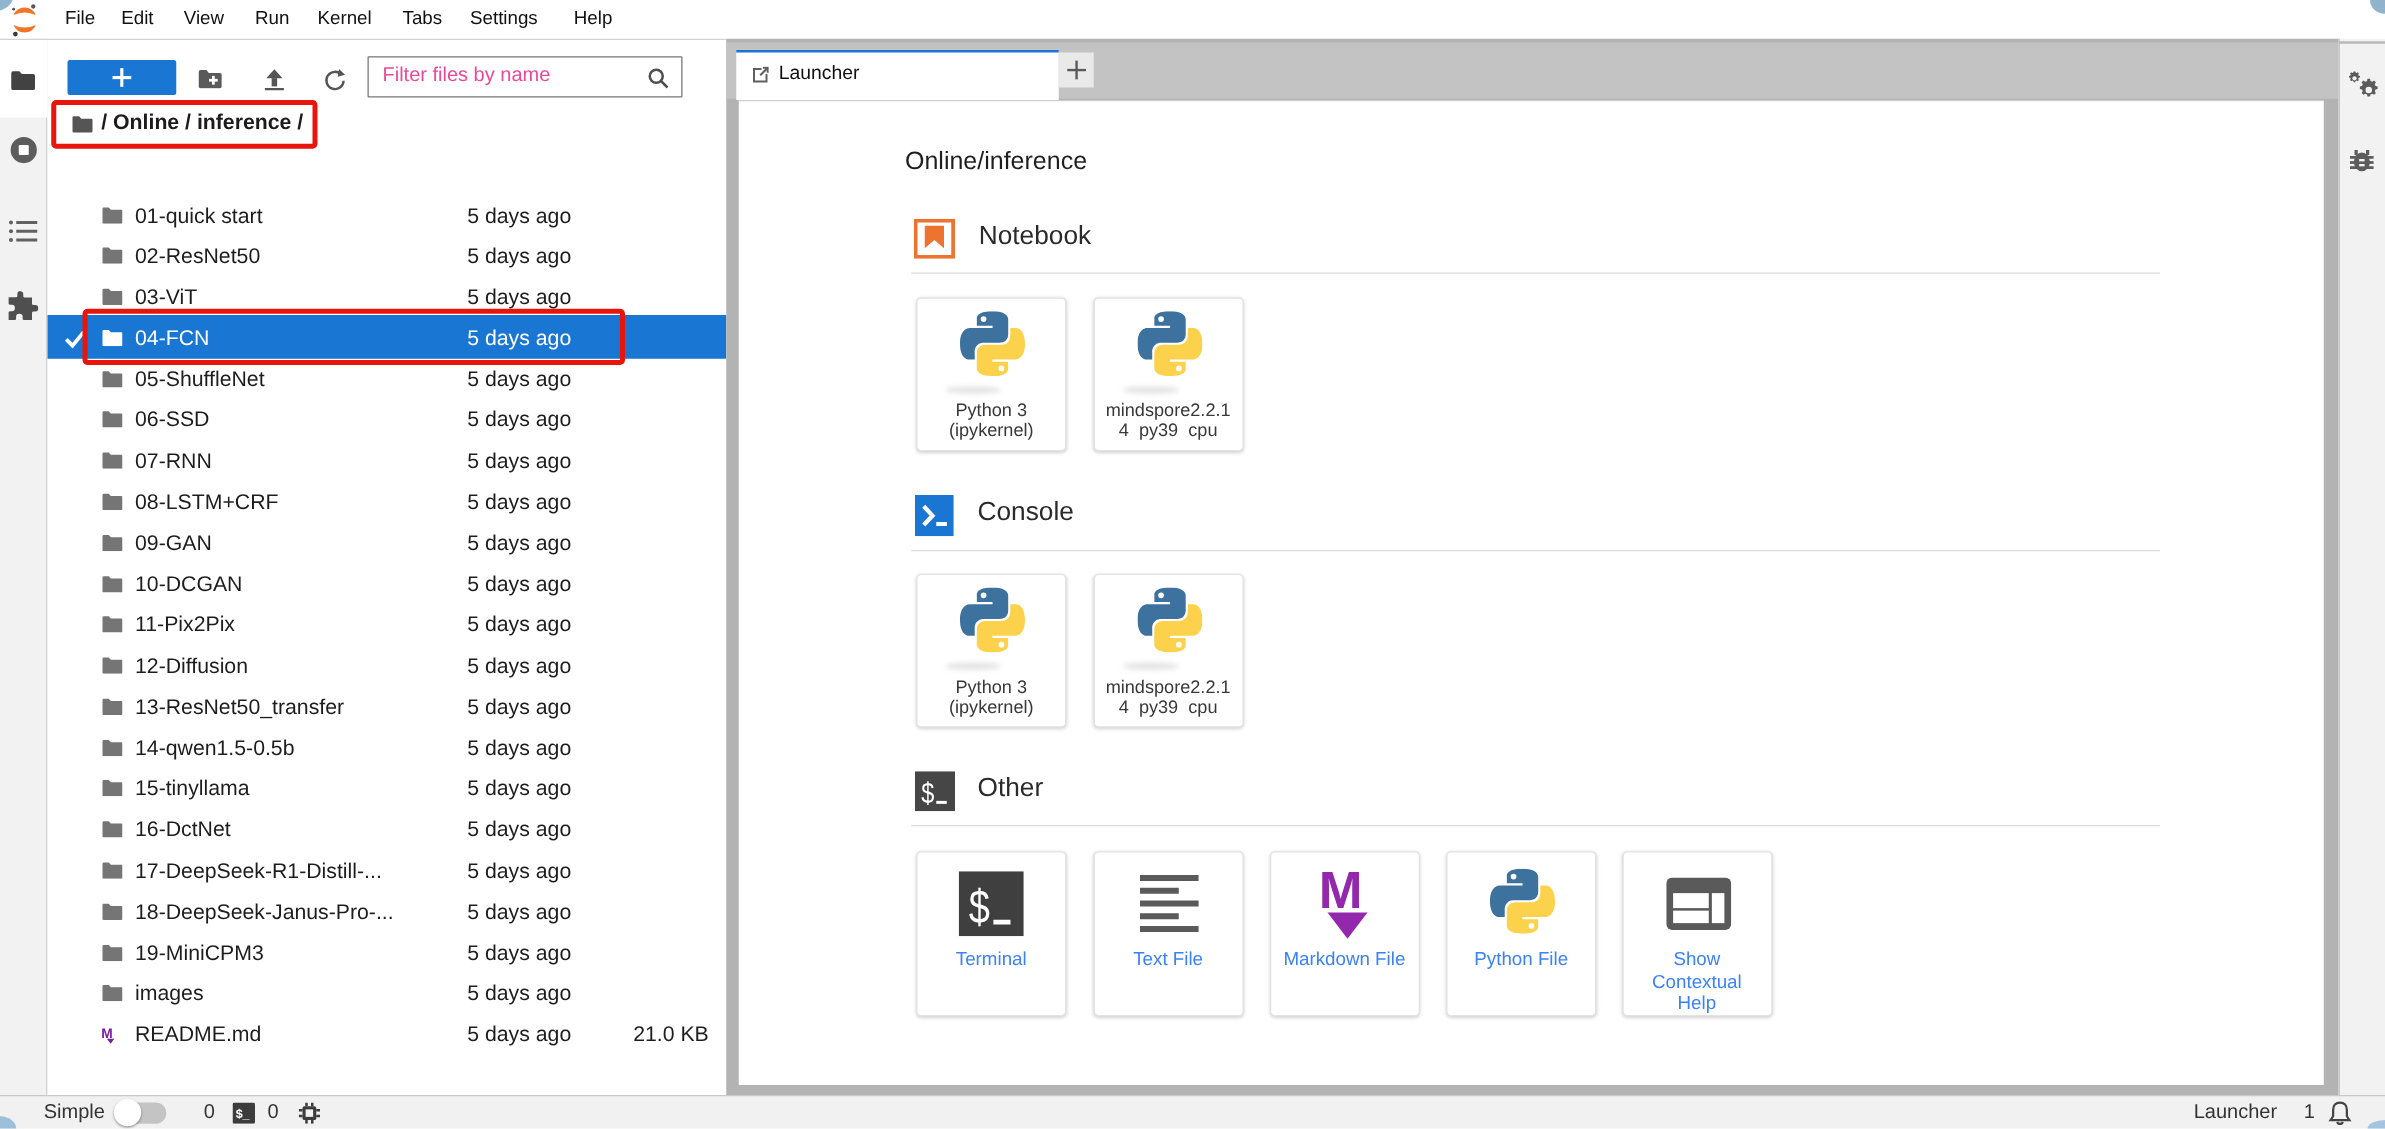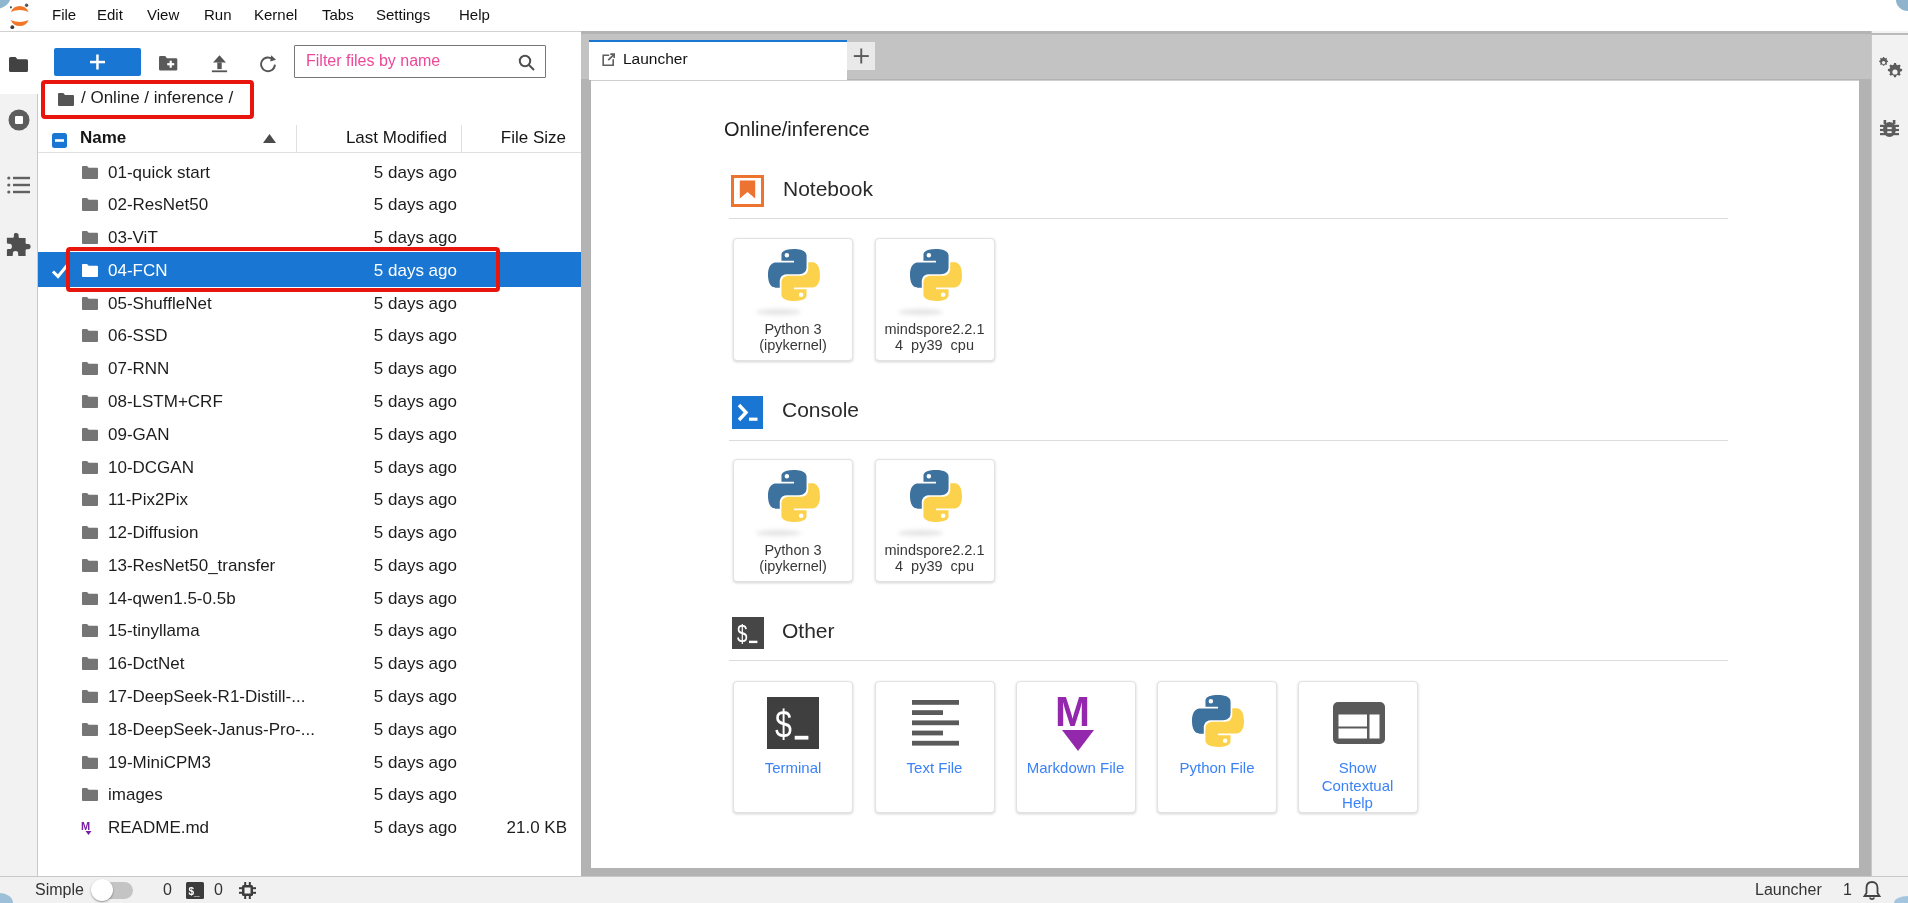--- a/index.html
+++ b/index.html
@@ -15,21 +15,21 @@
   #lsidebar { left:0; top:31px; width:38px; height:845px; background:#f2f2f2; border-right:1px solid #c9c9c9; }
   #lsidebar .activetab { position:absolute; left:0; top:0; width:38px; height:63px; background:#fff; }
 
   
   #fbrowser { left:38px; top:31px; width:543px; height:845px; background:#fff; }
   #newbtn { position:absolute; left:16px; top:17px; width:87px; height:28px; background:#1976d2; border-radius:2px; color:#fff; text-align:center; font-size:19px; line-height:26px; }
   #filter { position:absolute; left:256px; top:14px; width:252px; height:33px; border:1.2px solid #767676; border-radius:1px; background:#fff; }
   #filter span { position:absolute; left:11px; top:6px; font-size:16px; color:#ec4899; }
 
   #crumb { position:absolute; left:3px; top:49px; width:213px; height:39px; border:4px solid #e8150d; border-radius:4px; }
-  #crumbtxt { position:absolute; left:43px; top:57px; font-size:17px; color:#1c1c1c; }
+  #crumbtxt { position:absolute; left:43px; top:57px; font-size:17px; color:#1c1c1c;font-weight:bold; }
 
   
   #lhead { position:absolute; left:0px; top:94px; width:543px; height:28px; border-bottom:1px solid #e0e0e0; }
   #lhead .nm { position:absolute; left:42px; top:3px; font-size:17px; font-weight:bold; color:#161616; }
   #lhead .lm { position:absolute; right:134px; top:3px; font-size:17px; color:#161616; }
   #lhead .fs { position:absolute; right:15px; top:3px; font-size:17px; color:#161616; }
   .colsep1 { position:absolute; left:258px; top:0px; width:1px; height:27px; background:#e0e0e0; }
   .colsep2 { position:absolute; left:423px; top:0px; width:1px; height:27px; background:#e0e0e0; }
 
   
@@ -138,34 +138,20 @@
       <path d="M11 11 L16 16" stroke="#4e4e4e" stroke-width="2"></path>
     </svg>
   </div>
 
   <div id="crumb"></div>
   <svg class="abs" style="left:19px;top:61px" width="18" height="15" viewBox="0 0 18 15">
     <path d="M1 2 Q1 1 2 1 L6.3 1 L8 2.9 L16 2.9 Q17 2.9 17 3.9 L17 13 Q17 14 16 14 L2 14 Q1 14 1 13 Z" fill="#555"></path>
   </svg>
   <span id="crumbtxt">/ Online / inference /</span>
 
-  <div id="lhead">
-    <svg class="abs" style="left:14px;top:8px" width="15" height="15" viewBox="0 0 15 15">
-      <rect x="0" y="0" width="15" height="15" rx="2.5" fill="#1976d2"></rect>
-      <rect x="3" y="6.2" width="9" height="2.6" fill="#fff"></rect>
-    </svg>
-    <span class="nm">Name</span>
-    <svg class="abs" style="left:225px;top:9px" width="13" height="9" viewBox="0 0 13 9">
-        <path d="M6.5 0 L13 9 L0 9 Z" fill="#4a4a4a"></path>
-      </svg>
-    <span class="lm">Last Modified</span>
-    <span class="fs">File Size</span>
-    <div class="colsep1"></div>
-    <div class="colsep2"></div>
-  </div>
 
   <div class="abs" style="left:0;top:221px;width:543px;height:35px;background:#1976d2"></div>
   <div id="rows">
       <div class="row " style="top:125.5px">
         <svg class="fold" width="17" height="14" viewBox="0 0 17 14">
           <path d="M1 1.9 Q1 1 1.9 1 L6 1 L7.7 2.8 L16.1 2.8 Q17 2.8 17 3.7 L17 13.1 Q17 14 16.1 14 L1.9 14 Q1 14 1 13.1 Z" fill="#757575"></path>
         </svg>
         <span class="fname">01-quick start</span>
         <span class="fdate">5 days ago</span>
       </div>

